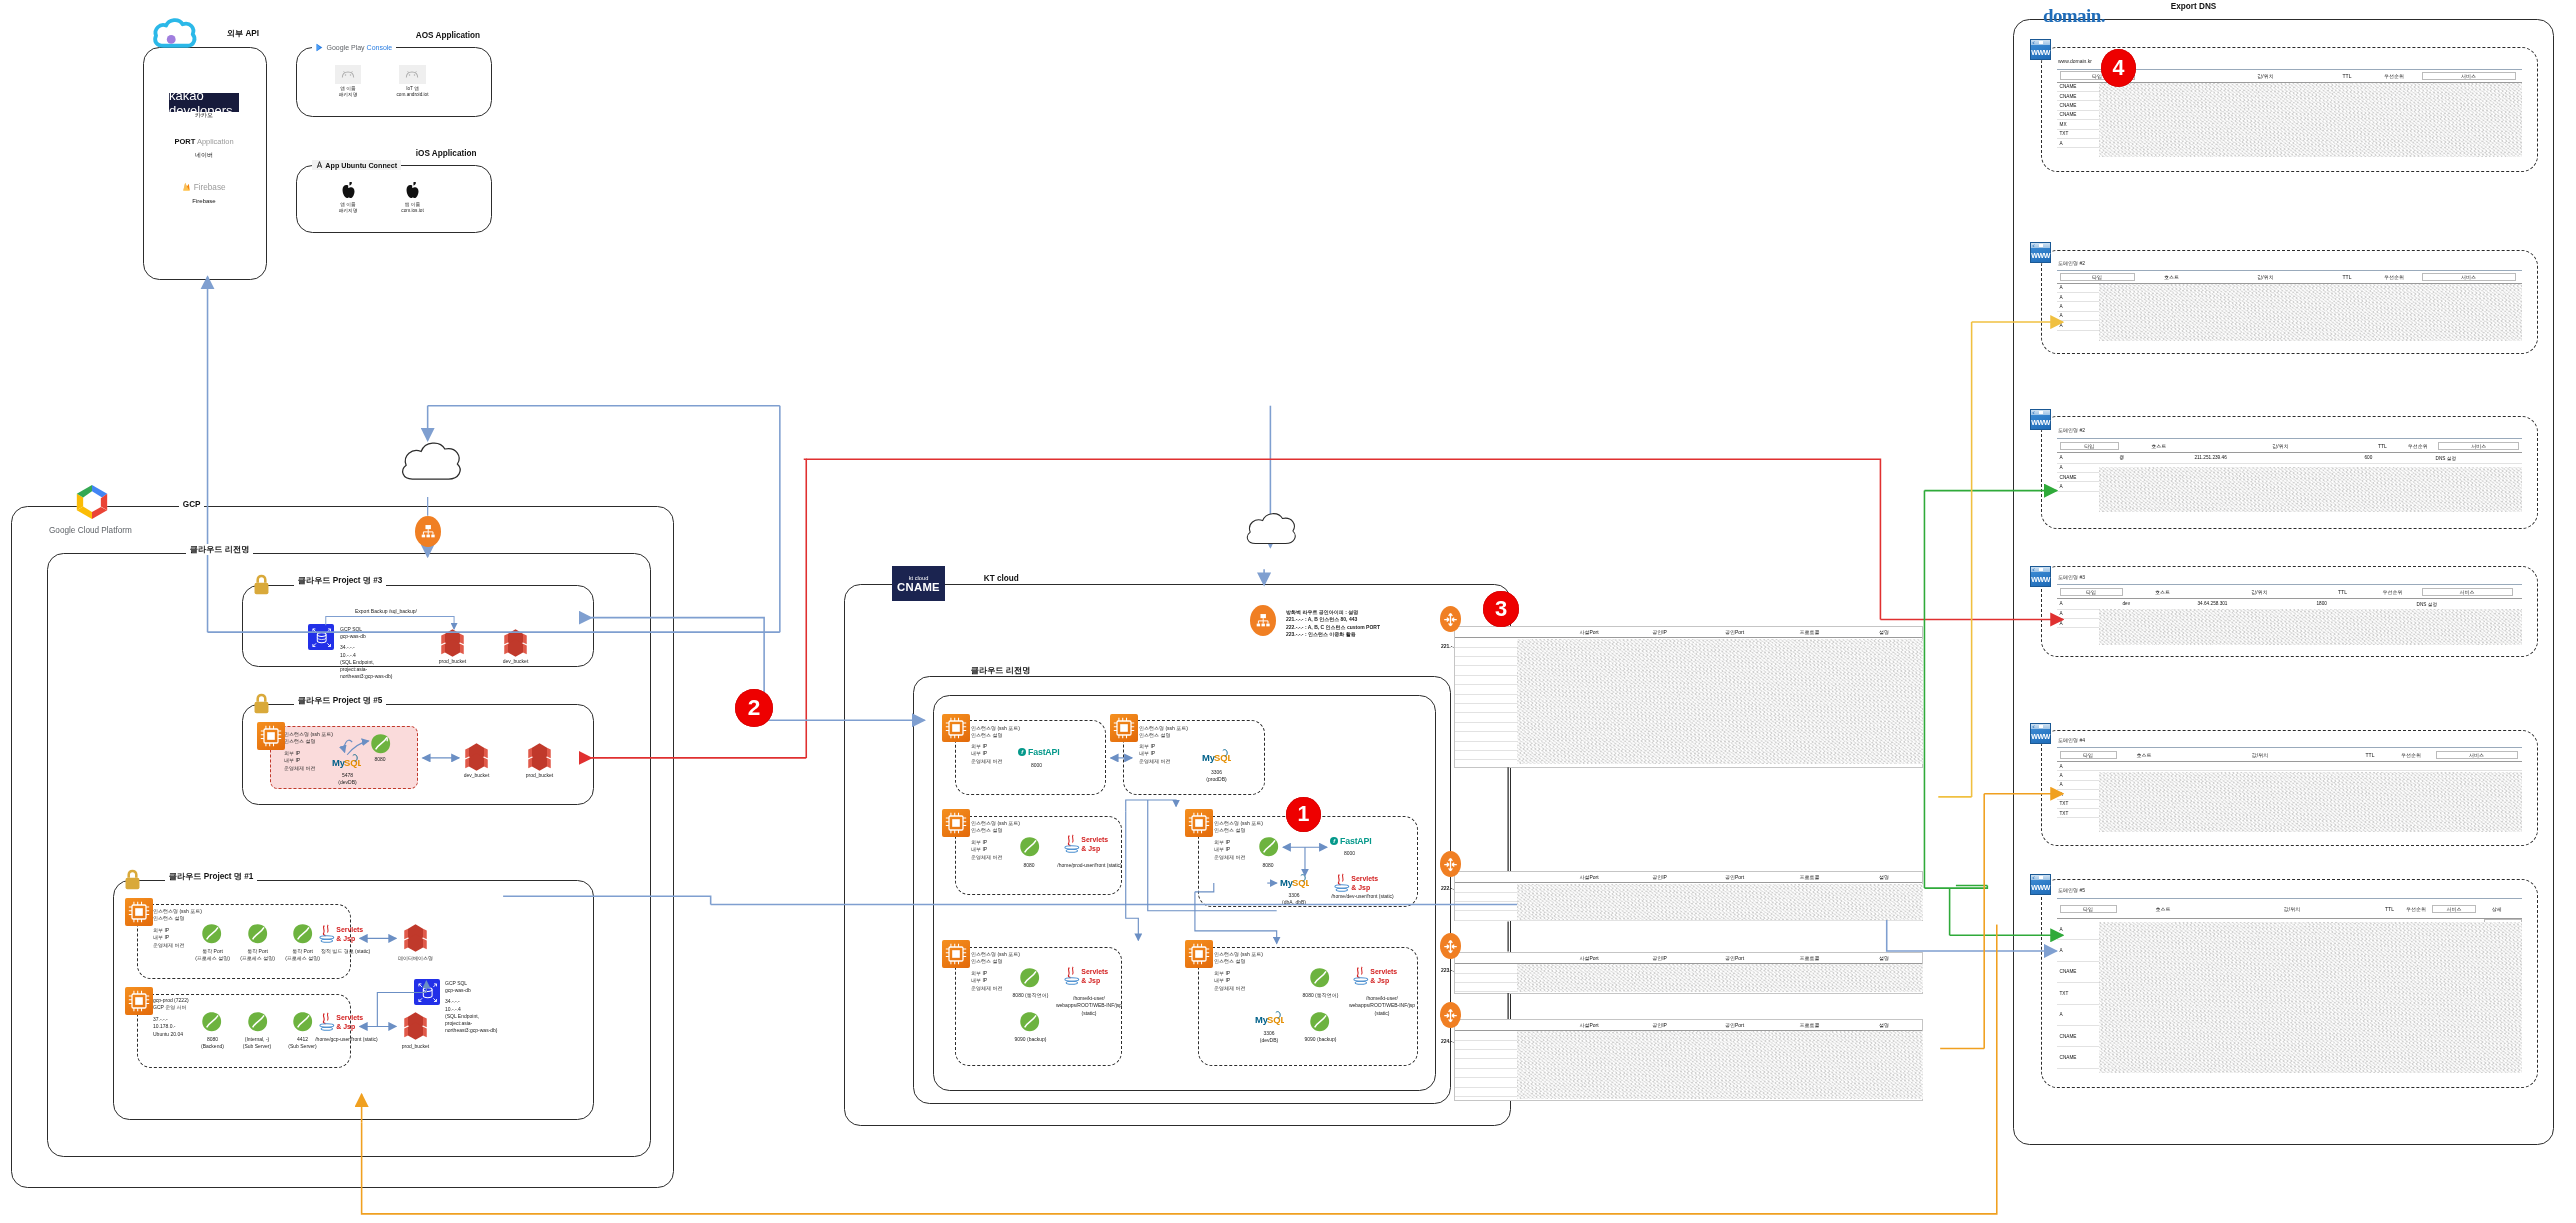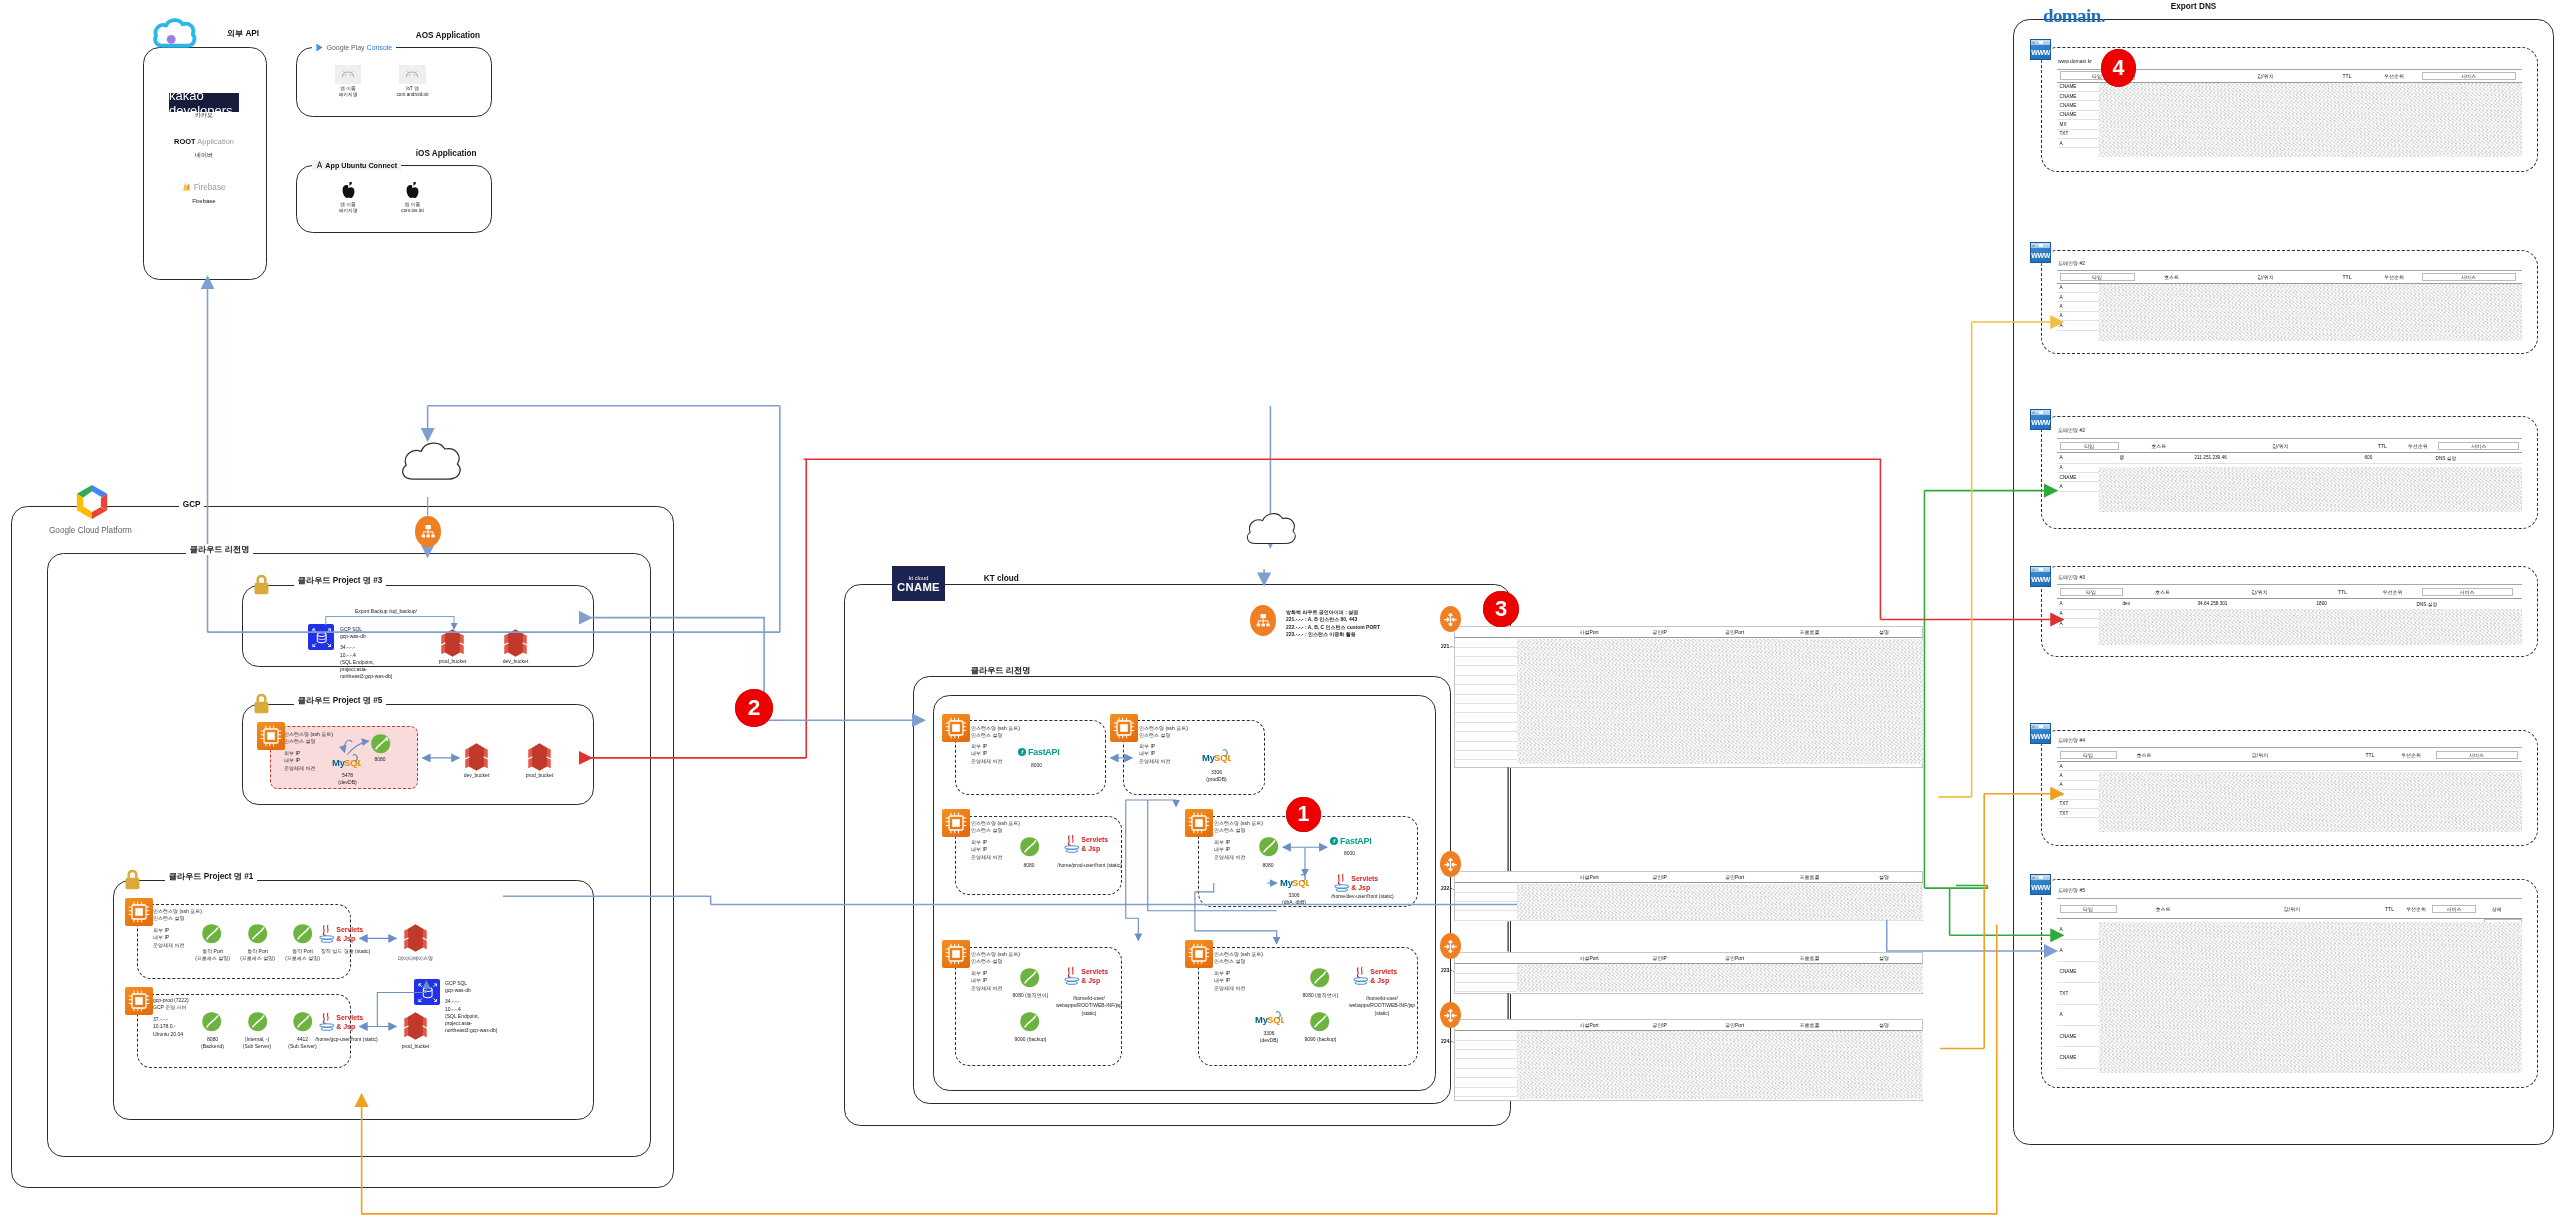--- a/index.html
+++ b/index.html
@@ -233,21 +233,21 @@
   </svg>
 </div>
 
 <div class="abs" style="left:169px; top:93px; width:70px; height:19px; background:#171b3c;
             color:#fff; font-size:13px; display:flex; align-items:center; justify-content:center;">
   <span>kakao developers</span>
 </div>
 <div class="tag-xs center" style="left:169px; top:111px; width:70px;">카카오</div>
 
 <div class="abs" style="left:169px; top:137px; width:70px; text-align:center; font-size:7.5px;">
-  <span style="font-weight:bold;color:#111;">ROOT</span> <span style="color:#9a9a9a;">Application</span>
+  <span style="font-weight:bold;color:#111;">PORT</span> <span style="color:#9a9a9a;">Application</span>
 </div>
 <div class="tag-xs center" style="left:169px; top:151px; width:70px;">네이버</div>
 
 <div class="abs" style="left:169px; top:182px; width:70px; display:flex; align-items:center; justify-content:center; gap:2.5px;">
   <svg width="8.8" height="11.3" viewBox="0 0 14 18">
     <path d="M2,14 L5,1 L8,7 L11,3 L12,14 Z" fill="#ffc24a"></path>
     <path d="M2,14 L5,1 L8,7 Z" fill="#f4bd62"></path>
     <path d="M8,7 L11,3 L12,14 Z" fill="#f6820c"></path>
   </svg>
   <span style="color:#9a9a9a;font-size:8.2px;">Firebase</span>

